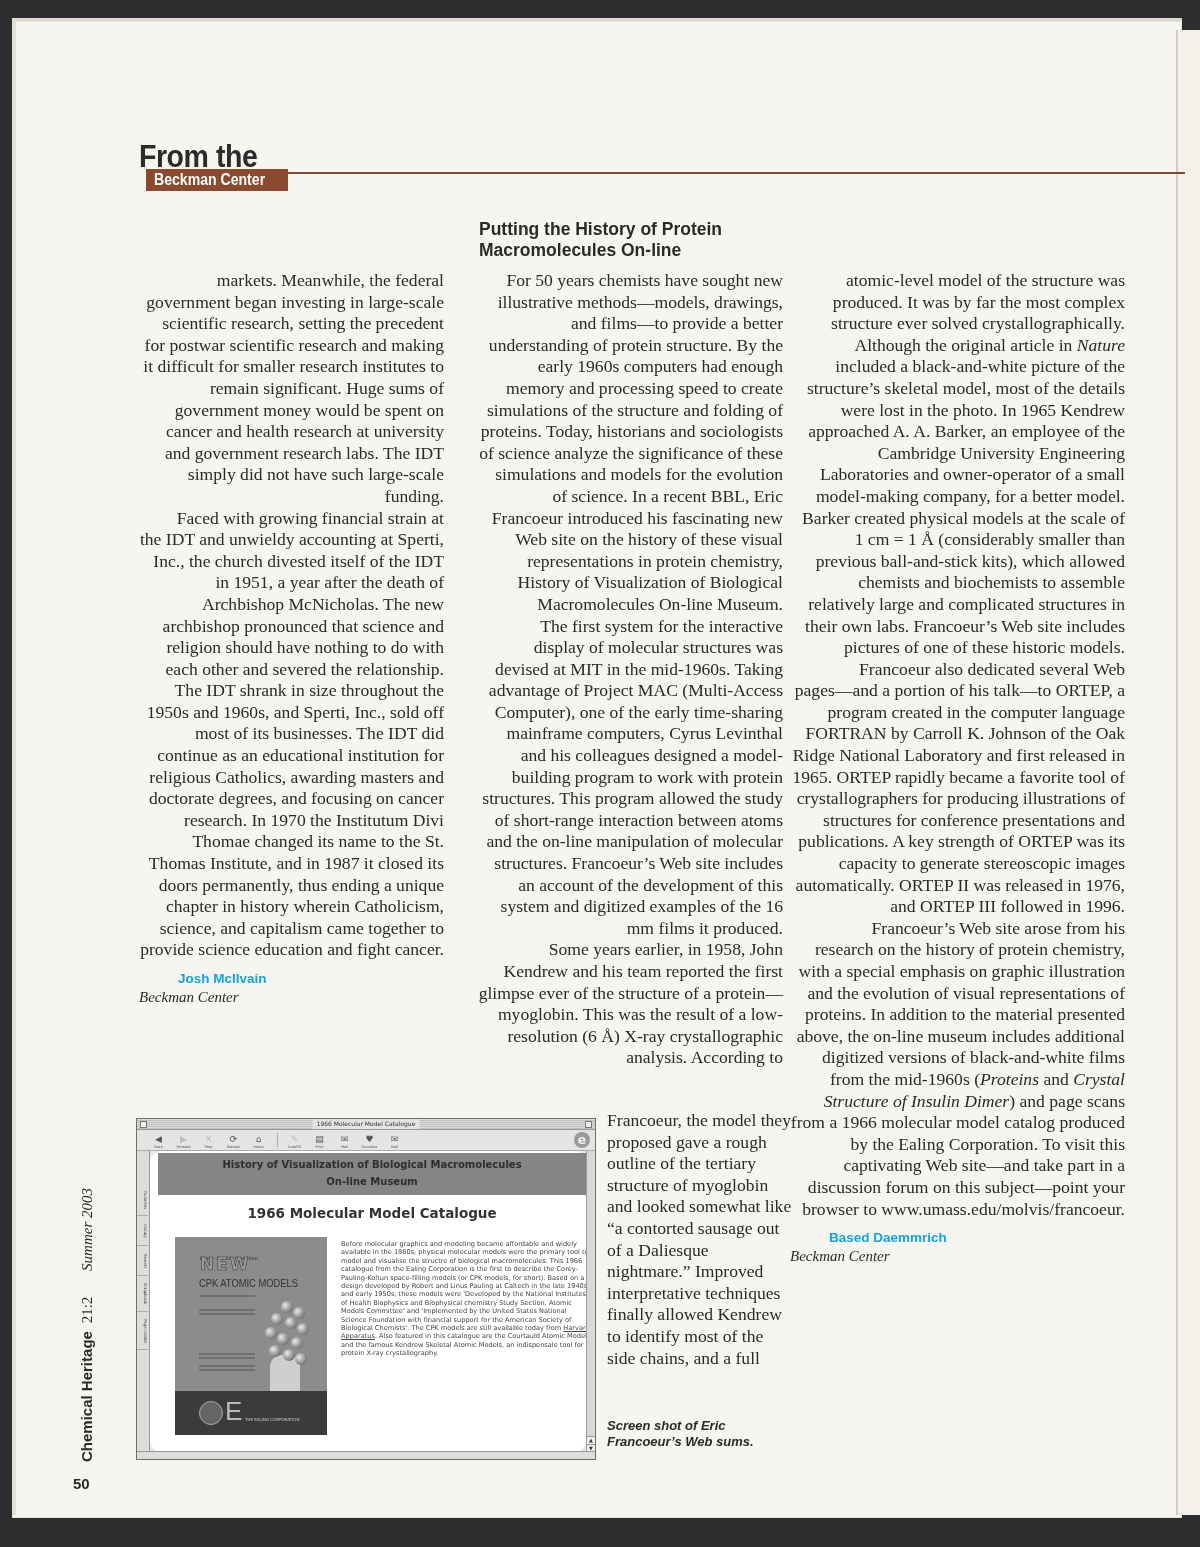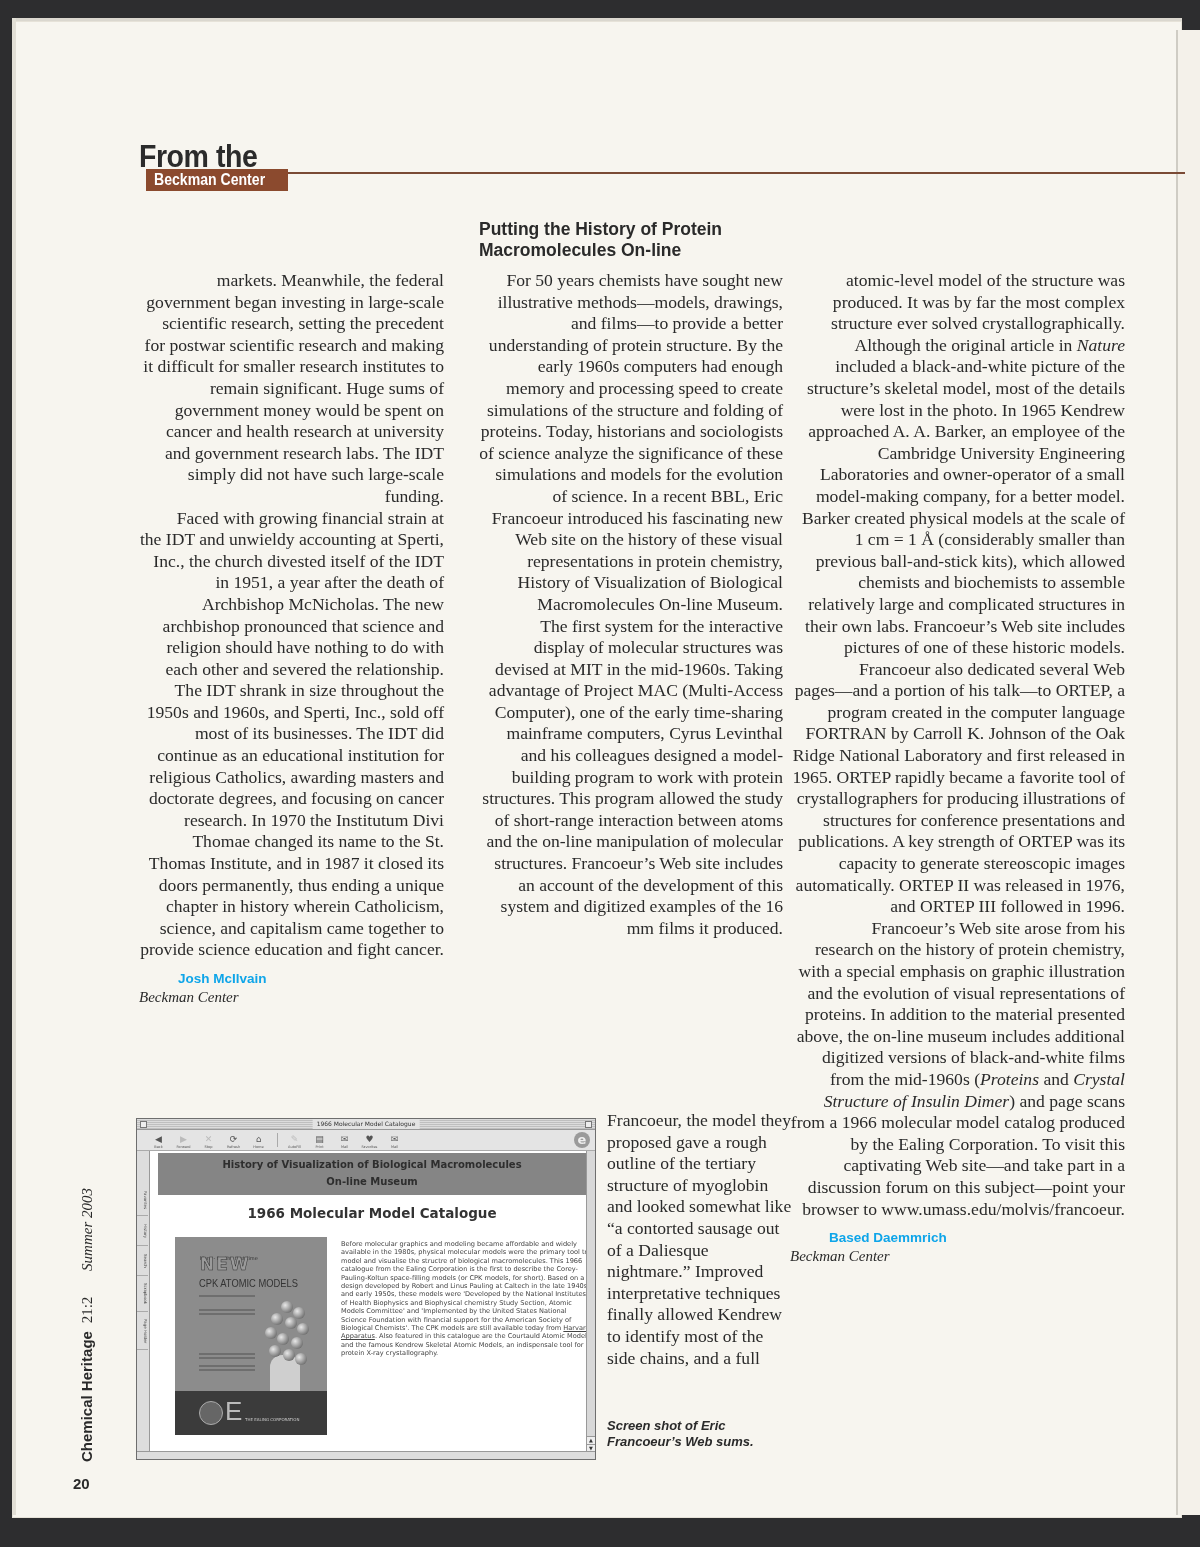--- a/index.html
+++ b/index.html
@@ -109,21 +109,21 @@
   .ie-logo {
     position: absolute; right: 5px; top: 2px; width: 16px; height: 16px; border-radius: 50%;
     background: #9a9a9a; color: #eee; font-weight: 700; font-size: 13px; line-height: 16px; text-align: center;
   }
   .br-body { position: absolute; left: 0; top: 32px; right: 0; bottom: 7px; display: flex; }
   .br-sidetabs { width: 12px; background: #ddd; border-right: 1px solid #999; position: relative; }
   .side-tab {
     position: absolute; left: 0; width: 11px; border-bottom: 1px solid #aaa;
     font-size: 4px; color: #444; writing-mode: vertical-rl; text-align: center;
   }
-  .br-content { flex: 1; background: #fff; position: relative; }
+  .br-content { flex: 1; background: #fff; position: relative; border-radius: 12px; }
   .br-scroll { width: 8px; background: #d8d8d8; border-left: 1px solid #999; position: relative; }
   .br-scroll .arrow { position: absolute; left: 0; width: 8px; height: 7px; font-size: 5px; line-height: 7px; text-align: center; color: #333; background: #eee; border-top: 1px solid #999; }
   .br-status { position: absolute; left: 0; right: 0; bottom: 0; height: 7px; background: #ddd; border-top: 1px solid #999; }
 
   .site-banner {
     position: absolute; left: 8px; top: 2px; width: 428px; height: 42px;
     background: #858585; text-align: center; color: #2e2e2e; font-weight: 700;
   }
   .site-banner .b1 { font-size: 10px; line-height: 20px; padding-top: 2px; }
   .site-banner .b2 { font-size: 10px; line-height: 14px; }
@@ -168,38 +168,39 @@
   <p>markets. Meanwhile, the federal government began investing in large-scale scientific research, setting the precedent for postwar scientific research and making it difficult for smaller research institutes to remain significant. Huge sums of government money would be spent on cancer and health research at university and government research labs. The IDT simply did not have such large-scale funding.</p>
   <p class="indent">Faced with growing financial strain at the IDT and unwieldy accounting at Sperti, Inc., the church divested itself of the IDT in 1951, a year after the death of Archbishop McNicholas. The new archbishop pronounced that science and religion should have nothing to do with each other and severed the relationship. The IDT shrank in size throughout the 1950s and 1960s, and Sperti, Inc., sold off most of its businesses. The IDT did continue as an educational institution for religious Catholics, awarding masters and doctorate degrees, and focusing on cancer research. In 1970 the Institutum Divi Thomae changed its name to the St. Thomas Institute, and in 1987 it closed its doors permanently, thus ending a unique chapter in history wherein Catholicism, science, and capitalism came together to provide science education and fight cancer.</p>
   <div class="byline-name">Josh McIlvain</div>
   <div class="byline-aff">Beckman Center</div>
 </div>
 
 <div class="article-title">Putting the History of Protein Macromolecules On-line</div>
 <div class="col col2">
   <p>For 50 years chemists have sought new illustrative methods—models, drawings, and films—to provide a better understanding of protein structure. By the early 1960s computers had enough memory and processing speed to create simulations of the structure and folding of proteins. Today, historians and sociologists of science analyze the significance of these simulations and models for the evolution of science. In a recent BBL, Eric Francoeur introduced his fascinating new Web site on the history of these visual representations in protein chemistry, History of Visualization of Biological Macromolecules On-line Museum.</p>
   <p class="indent">The first system for the interactive display of molecular structures was devised at MIT in the mid-1960s. Taking advantage of Project MAC (Multi-Access Computer), one of the early time-sharing mainframe computers, Cyrus Levinthal and his colleagues designed a model-building program to work with protein structures. This program allowed the study of short-range interaction between atoms and the on-line manipulation of molecular structures. Francoeur’s Web site includes an account of the development of this system and digitized examples of the 16 mm films it produced.</p>
+  <p class="indent">Some years earlier, in 1958, John Kendrew and his team reported the first glimpse ever of the structure of a protein—myoglobin. This was the result of a low-resolution (6 Å) X-ray crystallographic analysis. According to</p>
 </div>
 <div class="wrap-text">Francoeur, the model they proposed gave a rough outline of the tertiary structure of myoglobin and looked somewhat like “a contorted sausage out of a Daliesque nightmare.” Improved interpretative techniques finally allowed Kendrew to identify most of the side chains, and a full</div>
 <div class="caption">Screen shot of Eric Francoeur’s Web sums.</div>
 
 <div class="col col3">
   <p><span>atomic-level model of the structure was produced. It was by far the most complex structure ever solved crystallographically. Although the original article in </span><i>Nature</i><span> included a black-and-white picture of the structure’s skeletal model, most of the details were lost in the photo. In 1965 Kendrew approached A. A. Barker, an employee of the Cambridge University Engineering Laboratories and owner-operator of a small model-making company, for a better model. Barker created physical models at the scale of 1 cm = 1 Å (considerably smaller than previous ball-and-stick kits), which allowed chemists and biochemists to assemble relatively large and complicated structures in their own labs. Francoeur’s Web site includes pictures of one of these historic models.</span></p>
   <p class="indent">Francoeur also dedicated several Web pages—and a portion of his talk—to ORTEP, a program created in the computer language FORTRAN by Carroll K. Johnson of the Oak Ridge National Laboratory and first released in 1965. ORTEP rapidly became a favorite tool of crystallographers for producing illustrations of structures for conference presentations and publications. A key strength of ORTEP was its capacity to generate stereoscopic images automatically. ORTEP II was released in 1976, and ORTEP III followed in 1996.</p>
   <p class="indent"><span>Francoeur’s Web site arose from his research on the history of protein chemistry, with a special emphasis on graphic illustration and the evolution of visual representations of proteins. In addition to the material presented above, the on-line museum includes additional digitized versions of black-and-white films from the mid-1960s (</span><i>Proteins</i><span> and </span><i>Crystal Structure of Insulin Dimer</i><span>) and page scans from a 1966 molecular model catalog produced by the Ealing Corporation. To visit this captivating Web site—and take part in a discussion forum on this subject—point your browser to www.umass.edu/molvis/francoeur.</span></p>
   <div class="byline-name">Based Daemmrich</div>
   <div class="byline-aff">Beckman Center</div>
 </div>
 
 <div class="vertical-footer">
   <span class="vf-journal">Chemical Heritage</span>
   <span class="vf-issue">21:2</span>
   <span class="vf-season">Summer 2003</span>
 </div>
-<div class="page-number">20</div>
+<div class="page-number">50</div>
 
 <div class="browser">
   <div class="br-titlebar">
     <div class="br-close"></div>
     <div class="br-title">1966 Molecular Model Catalogue</div>
     <div class="br-zoom"></div>
   </div>
   <div class="br-toolbar">
     <div class="tb-btn">
         <span class="tb-icon">◀</span>

